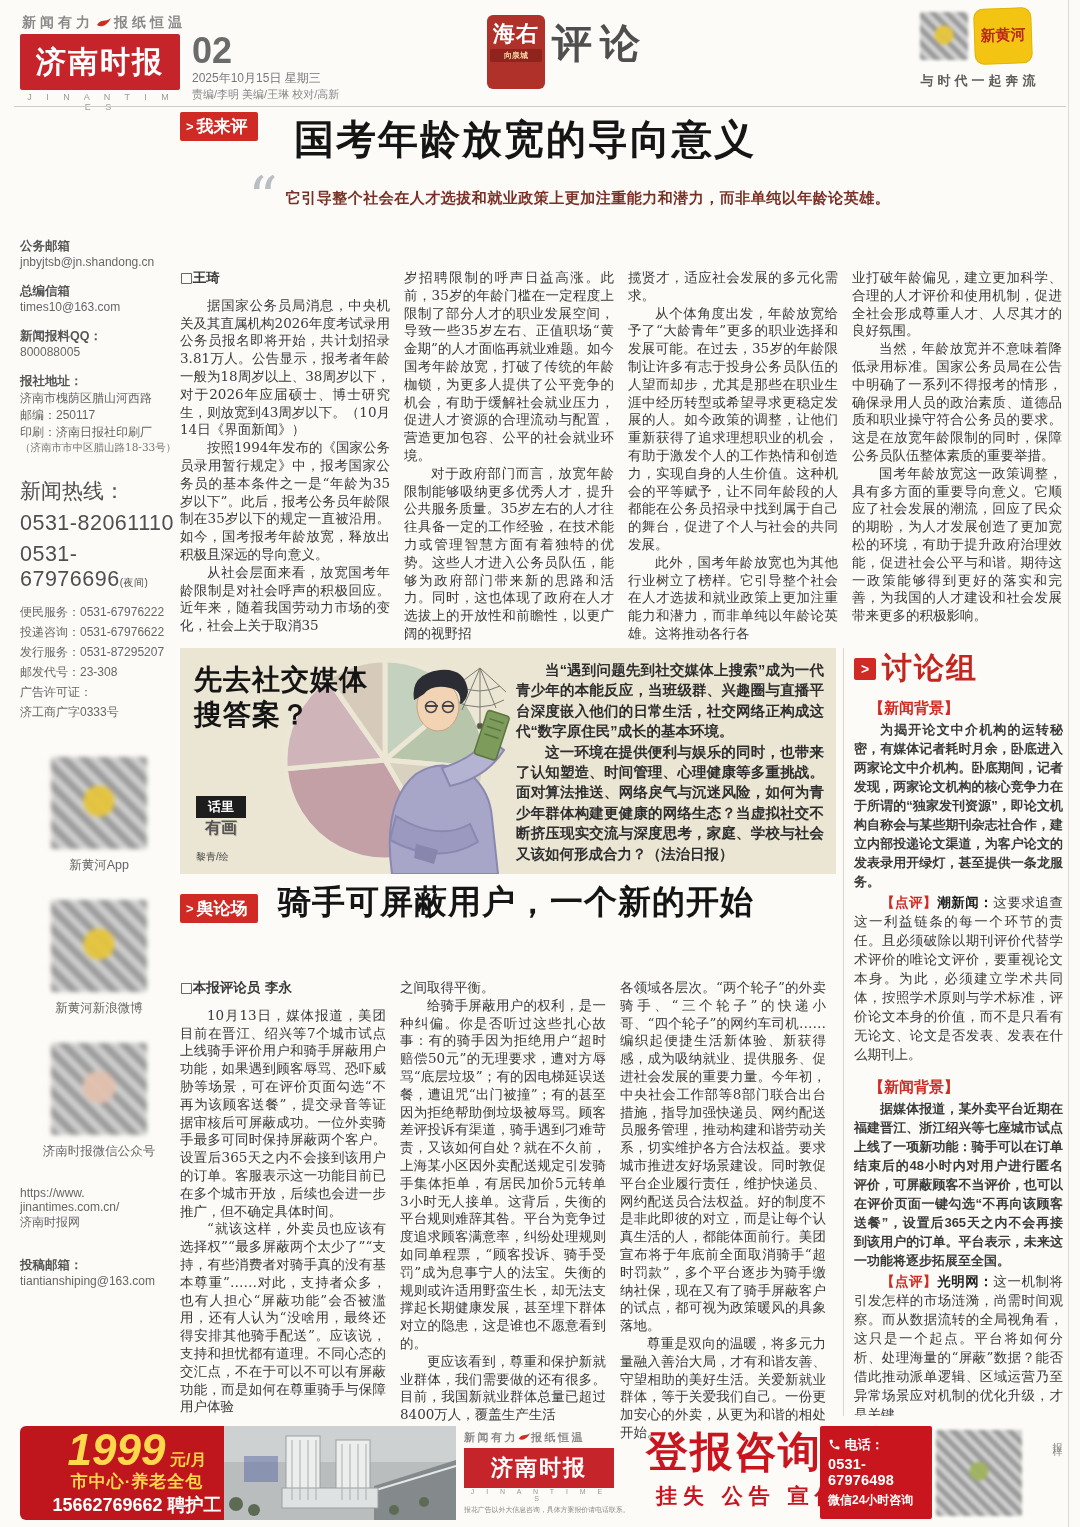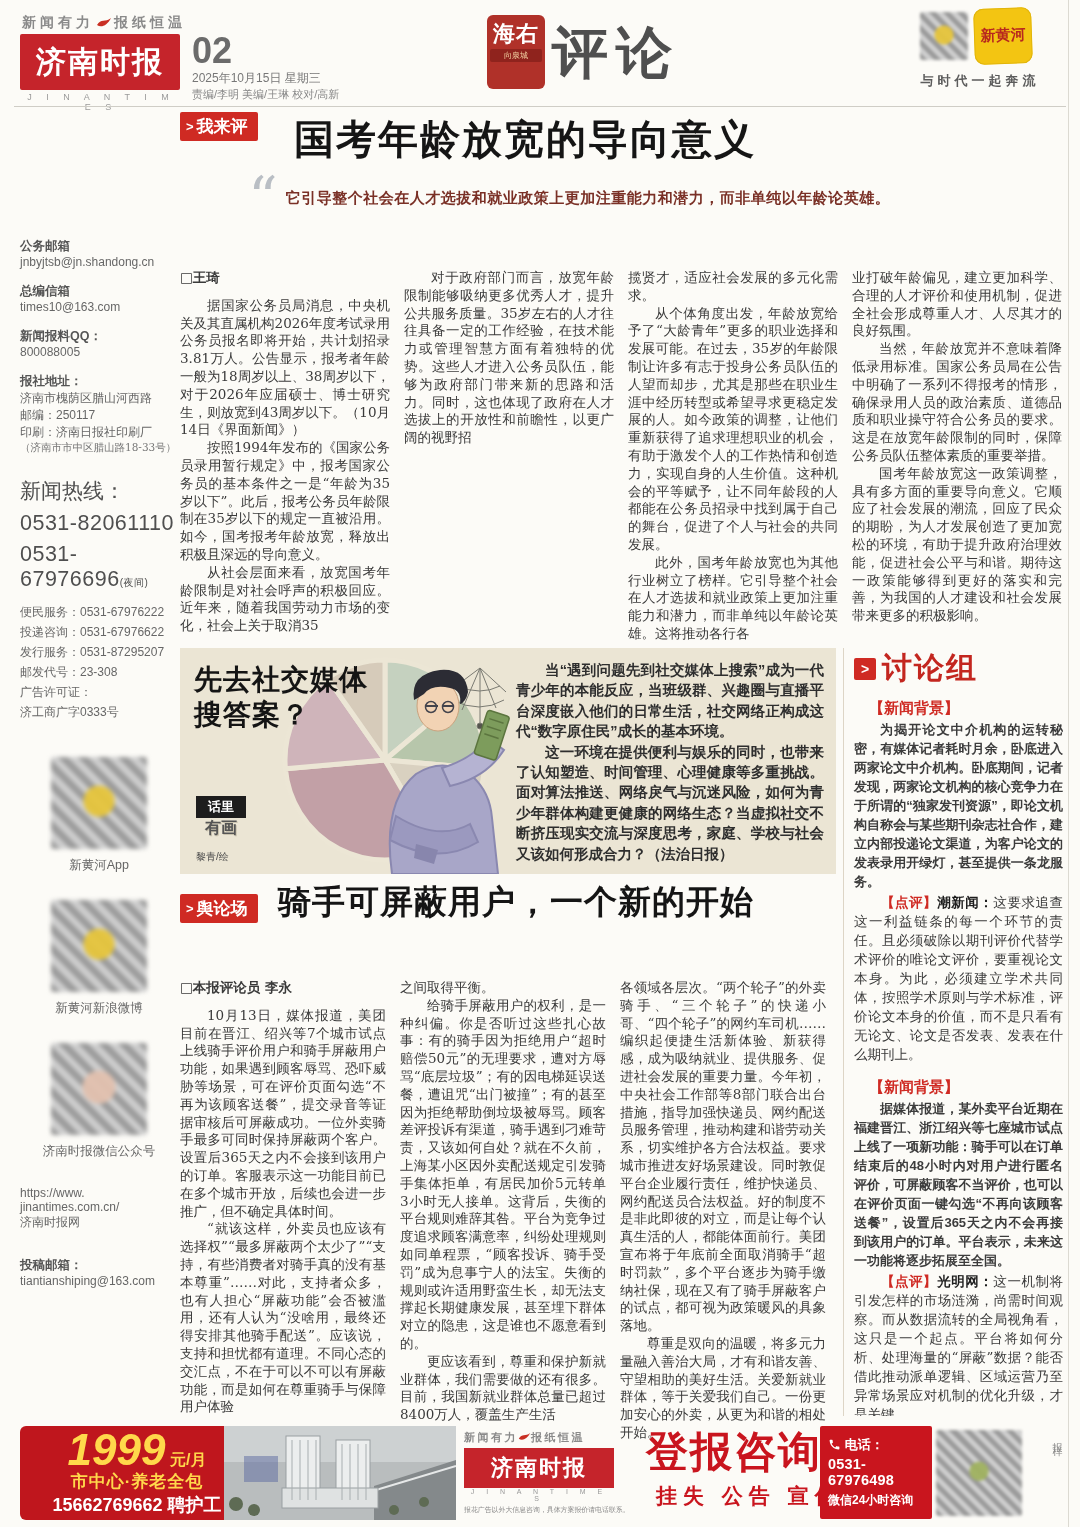--- a/index.html
+++ b/index.html
@@ -18,22 +18,22 @@
               border-radius:2px; }
   .masthead-sub { position:absolute; left:22px; top:92px; width:158px; text-align:center;
                   font-size:9px; letter-spacing:6px; color:#9a9a9a; }
   .pageno { position:absolute; left:192px; top:30px; font-size:36px; font-weight:bold; color:#6b6b6b; }
   .dateline { position:absolute; left:192px; top:70px; font-size:12px; color:#777; }
   .editors  { position:absolute; left:192px; top:87px; font-size:11px; color:#888; }
 
   .seal { position:absolute; left:487px; top:15px; width:58px; height:74px; background:#b03129;
           border-radius:6px; color:#fff; text-align:center; font-family:"DejaVu Serif",serif; }
   .seal .big { font-size:22px; font-weight:bold; line-height:1.1; padding-top:6px; letter-spacing:1px;}
-  .seal .sub { font-size:8px; background:#8f231d; margin:4px 3px 0; border-radius:2px; padding:1px 0; color:#f7d9a8;}
-  .section-title { position:absolute; left:552px; top:16px; font-size:56px; font-weight:bold;
+  .seal .sub { font-size:8px; background:#8f231d; margin:4px 3px 0; border-radius:2px; padding:1px 0; color:#f7d9a8;font-weight:bold;}
+  .section-title { position:absolute; left:552px; top:16px; font-size:40px; font-weight:bold;
                    color:#4f4f4f; letter-spacing:8px; }
   .hdr-qr { position:absolute; left:920px; top:12px; }
   .brand-icon { position:absolute; left:974px; top:8px; width:58px; height:56px; background:#f3c512;
                 border-radius:10px; display:flex; align-items:center; justify-content:center;
                 color:#b8281e; font-family:"DejaVu Serif",serif; font-weight:bold; font-size:15px;
                 transform:rotate(-2deg); text-align:center; line-height:1.05; box-shadow:0 0 0 1px #e0b40d inset;}
   .brand-tagline { position:absolute; left:905px; top:72px; width:150px; text-align:center;
                    font-size:13px; font-weight:bold; letter-spacing:4px; color:#5c5c5c; }
   .hdr-rule { position:absolute; left:14px; top:106px; width:1052px; height:1px; background:#cfcdc6; }
 
@@ -243,20 +243,21 @@
       <span class="quote">它引导整个社会在人才选拔和就业政策上更加注重能力和潜力，而非单纯以年龄论英雄。</span>
     </div>
     <div class="cols body-text">
       <div class="col">
         <p class="byline">□王琦</p>
         <p>据国家公务员局消息，中央机关及其直属机构2026年度考试录用公务员报名即将开始，共计划招录3.81万人。公告显示，报考者年龄一般为18周岁以上、38周岁以下，对于2026年应届硕士、博士研究生，则放宽到43周岁以下。（10月14日《界面新闻》）</p>
         <p>按照1994年发布的《国家公务员录用暂行规定》中，报考国家公务员的基本条件之一是“年龄为35岁以下”。此后，报考公务员年龄限制在35岁以下的规定一直被沿用。如今，国考报考年龄放宽，释放出积极且深远的导向意义。</p>
         <p>从社会层面来看，放宽国考年龄限制是对社会呼声的积极回应。近年来，随着我国劳动力市场的变化，社会上关于取消35</p>
       </div>
       <div class="col">
+        <p class="cont">岁招聘限制的呼声日益高涨。此前，35岁的年龄门槛在一定程度上限制了部分人才的职业发展空间，导致一些35岁左右、正值职场“黄金期”的人才面临再就业难题。如今国考年龄放宽，打破了传统的年龄枷锁，为更多人提供了公平竞争的机会，有助于缓解社会就业压力，促进人才资源的合理流动与配置，营造更加包容、公平的社会就业环境。</p>
         <p>对于政府部门而言，放宽年龄限制能够吸纳更多优秀人才，提升公共服务质量。35岁左右的人才往往具备一定的工作经验，在技术能力或管理智慧方面有着独特的优势。这些人才进入公务员队伍，能够为政府部门带来新的思路和活力。同时，这也体现了政府在人才选拔上的开放性和前瞻性，以更广阔的视野招</p>
       </div>
       <div class="col">
         <p class="cont">揽贤才，适应社会发展的多元化需求。</p>
         <p>从个体角度出发，年龄放宽给予了“大龄青年”更多的职业选择和发展可能。在过去，35岁的年龄限制让许多有志于投身公务员队伍的人望而却步，尤其是那些在职业生涯中经历转型或希望寻求更稳定发展的人。如今政策的调整，让他们重新获得了追求理想职业的机会，有助于激发个人的工作热情和创造力，实现自身的人生价值。这种机会的平等赋予，让不同年龄段的人都能在公务员招录中找到属于自己的舞台，促进了个人与社会的共同发展。</p>
         <p>此外，国考年龄放宽也为其他行业树立了榜样。它引导整个社会在人才选拔和就业政策上更加注重能力和潜力，而非单纯以年龄论英雄。这将推动各行各</p>
       </div>
       <div class="col">
         <p class="cont">业打破年龄偏见，建立更加科学、合理的人才评价和使用机制，促进全社会形成尊重人才、人尽其才的良好氛围。</p>
         <p>当然，年龄放宽并不意味着降低录用标准。国家公务员局在公告中明确了一系列不得报考的情形，确保录用人员的政治素质、道德品质和职业操守符合公务员的要求。这是在放宽年龄限制的同时，保障公务员队伍整体素质的重要举措。</p>

